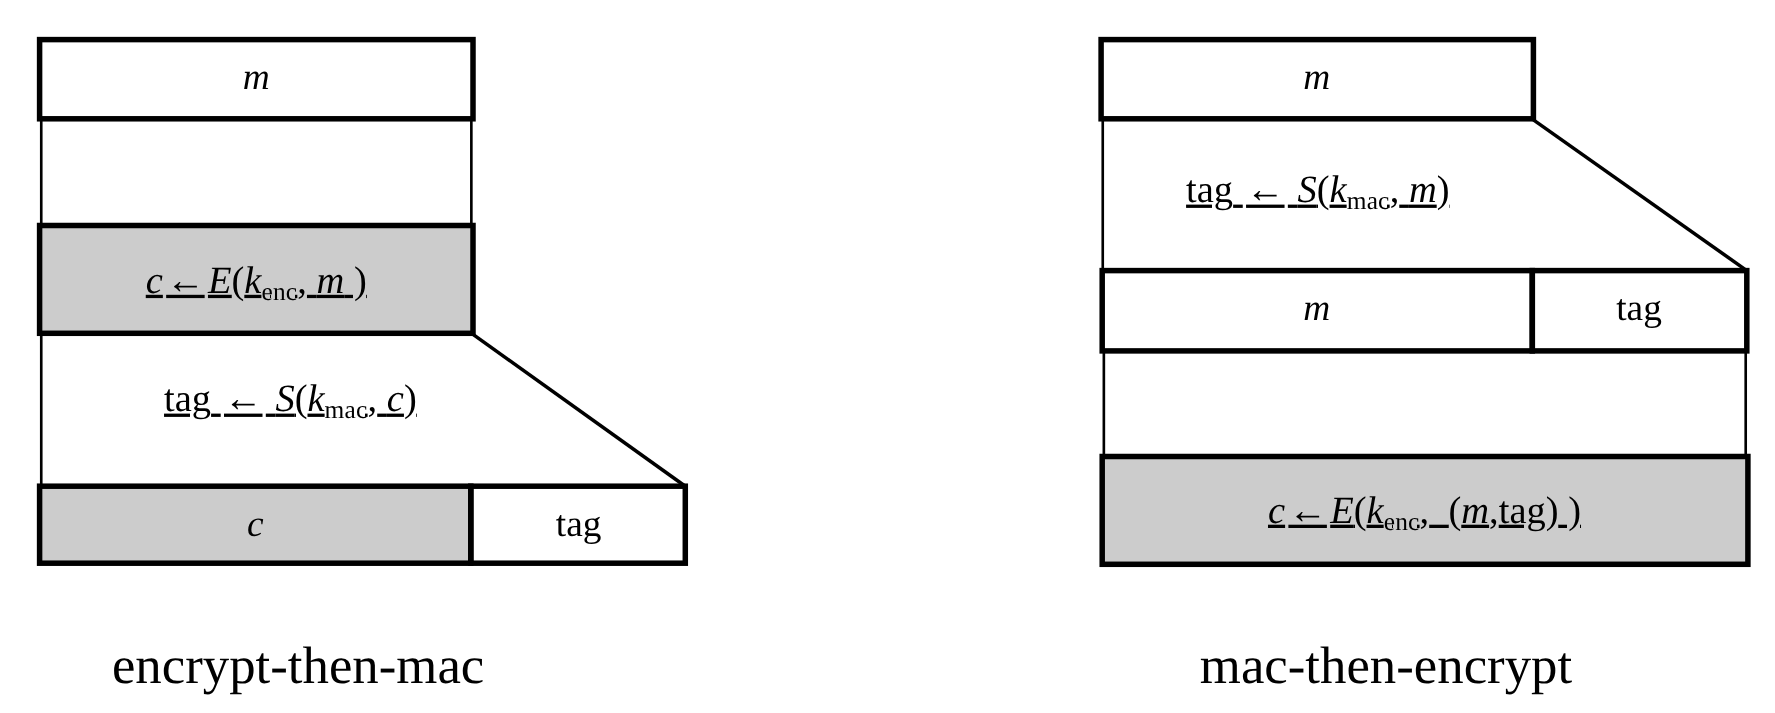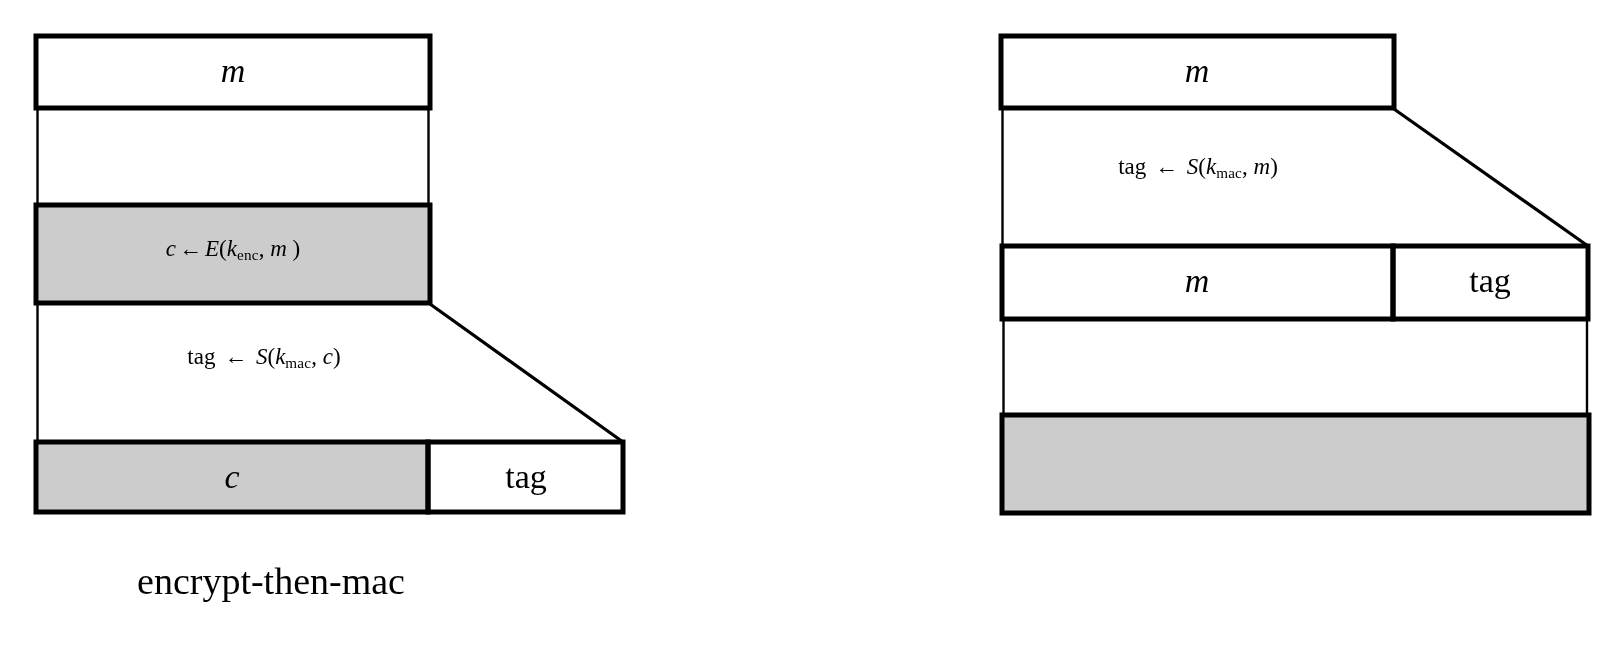--- a/index.html
+++ b/index.html
@@ -61,25 +61,27 @@
     letter-spacing: 0.2px;
   }
   .arrow-glyph {
     font-style: normal;
     padding: 0 3px;
   }
   .box-label {
     font-size: 34px;
   }
   .formula-label {
-    font-size: 23px;
+    font-size: 35px;
+    text-decoration: underline;
   }
   .caption {
-    font-size: 38px;
+    font-size: 48px;
     font-style: normal;
+    margin-top: 20px;
   }
   .nowrap-center {
     transform: translateX(-50%);
   }
 </style>
 </head>
 <body>
 
 <div id="canvas">
 
@@ -154,15 +156,19 @@
   </div>
 
   <div class="lbl box-label nowrap-center" style="left:1197px; top:264px;">
     <span class="math">m</span>
   </div>
 
   <div class="lbl box-label nowrap-center" style="left:1490px; top:264px;">
     <span class="up">tag</span>
   </div>
 
+  <div class="lbl formula-label nowrap-center" style="left:1295px; top:446px;">
+    <span class="math">c</span><span class="arrow-glyph">←</span><span class="math">E</span><span class="up">(</span><span class="math">k</span><span class="sub">enc</span><span class="up">,</span>&nbsp;&nbsp;<span class="up">(</span><span class="math">m</span><span class="up">,</span><span class="up">tag</span><span class="up">)</span><span class="up"> )</span>
+  </div>
 
+  <div class="lbl caption nowrap-center" style="left:1260px; top:562px;">mac-then-encrypt</div>
 
 </div>
 
 </body></html>

